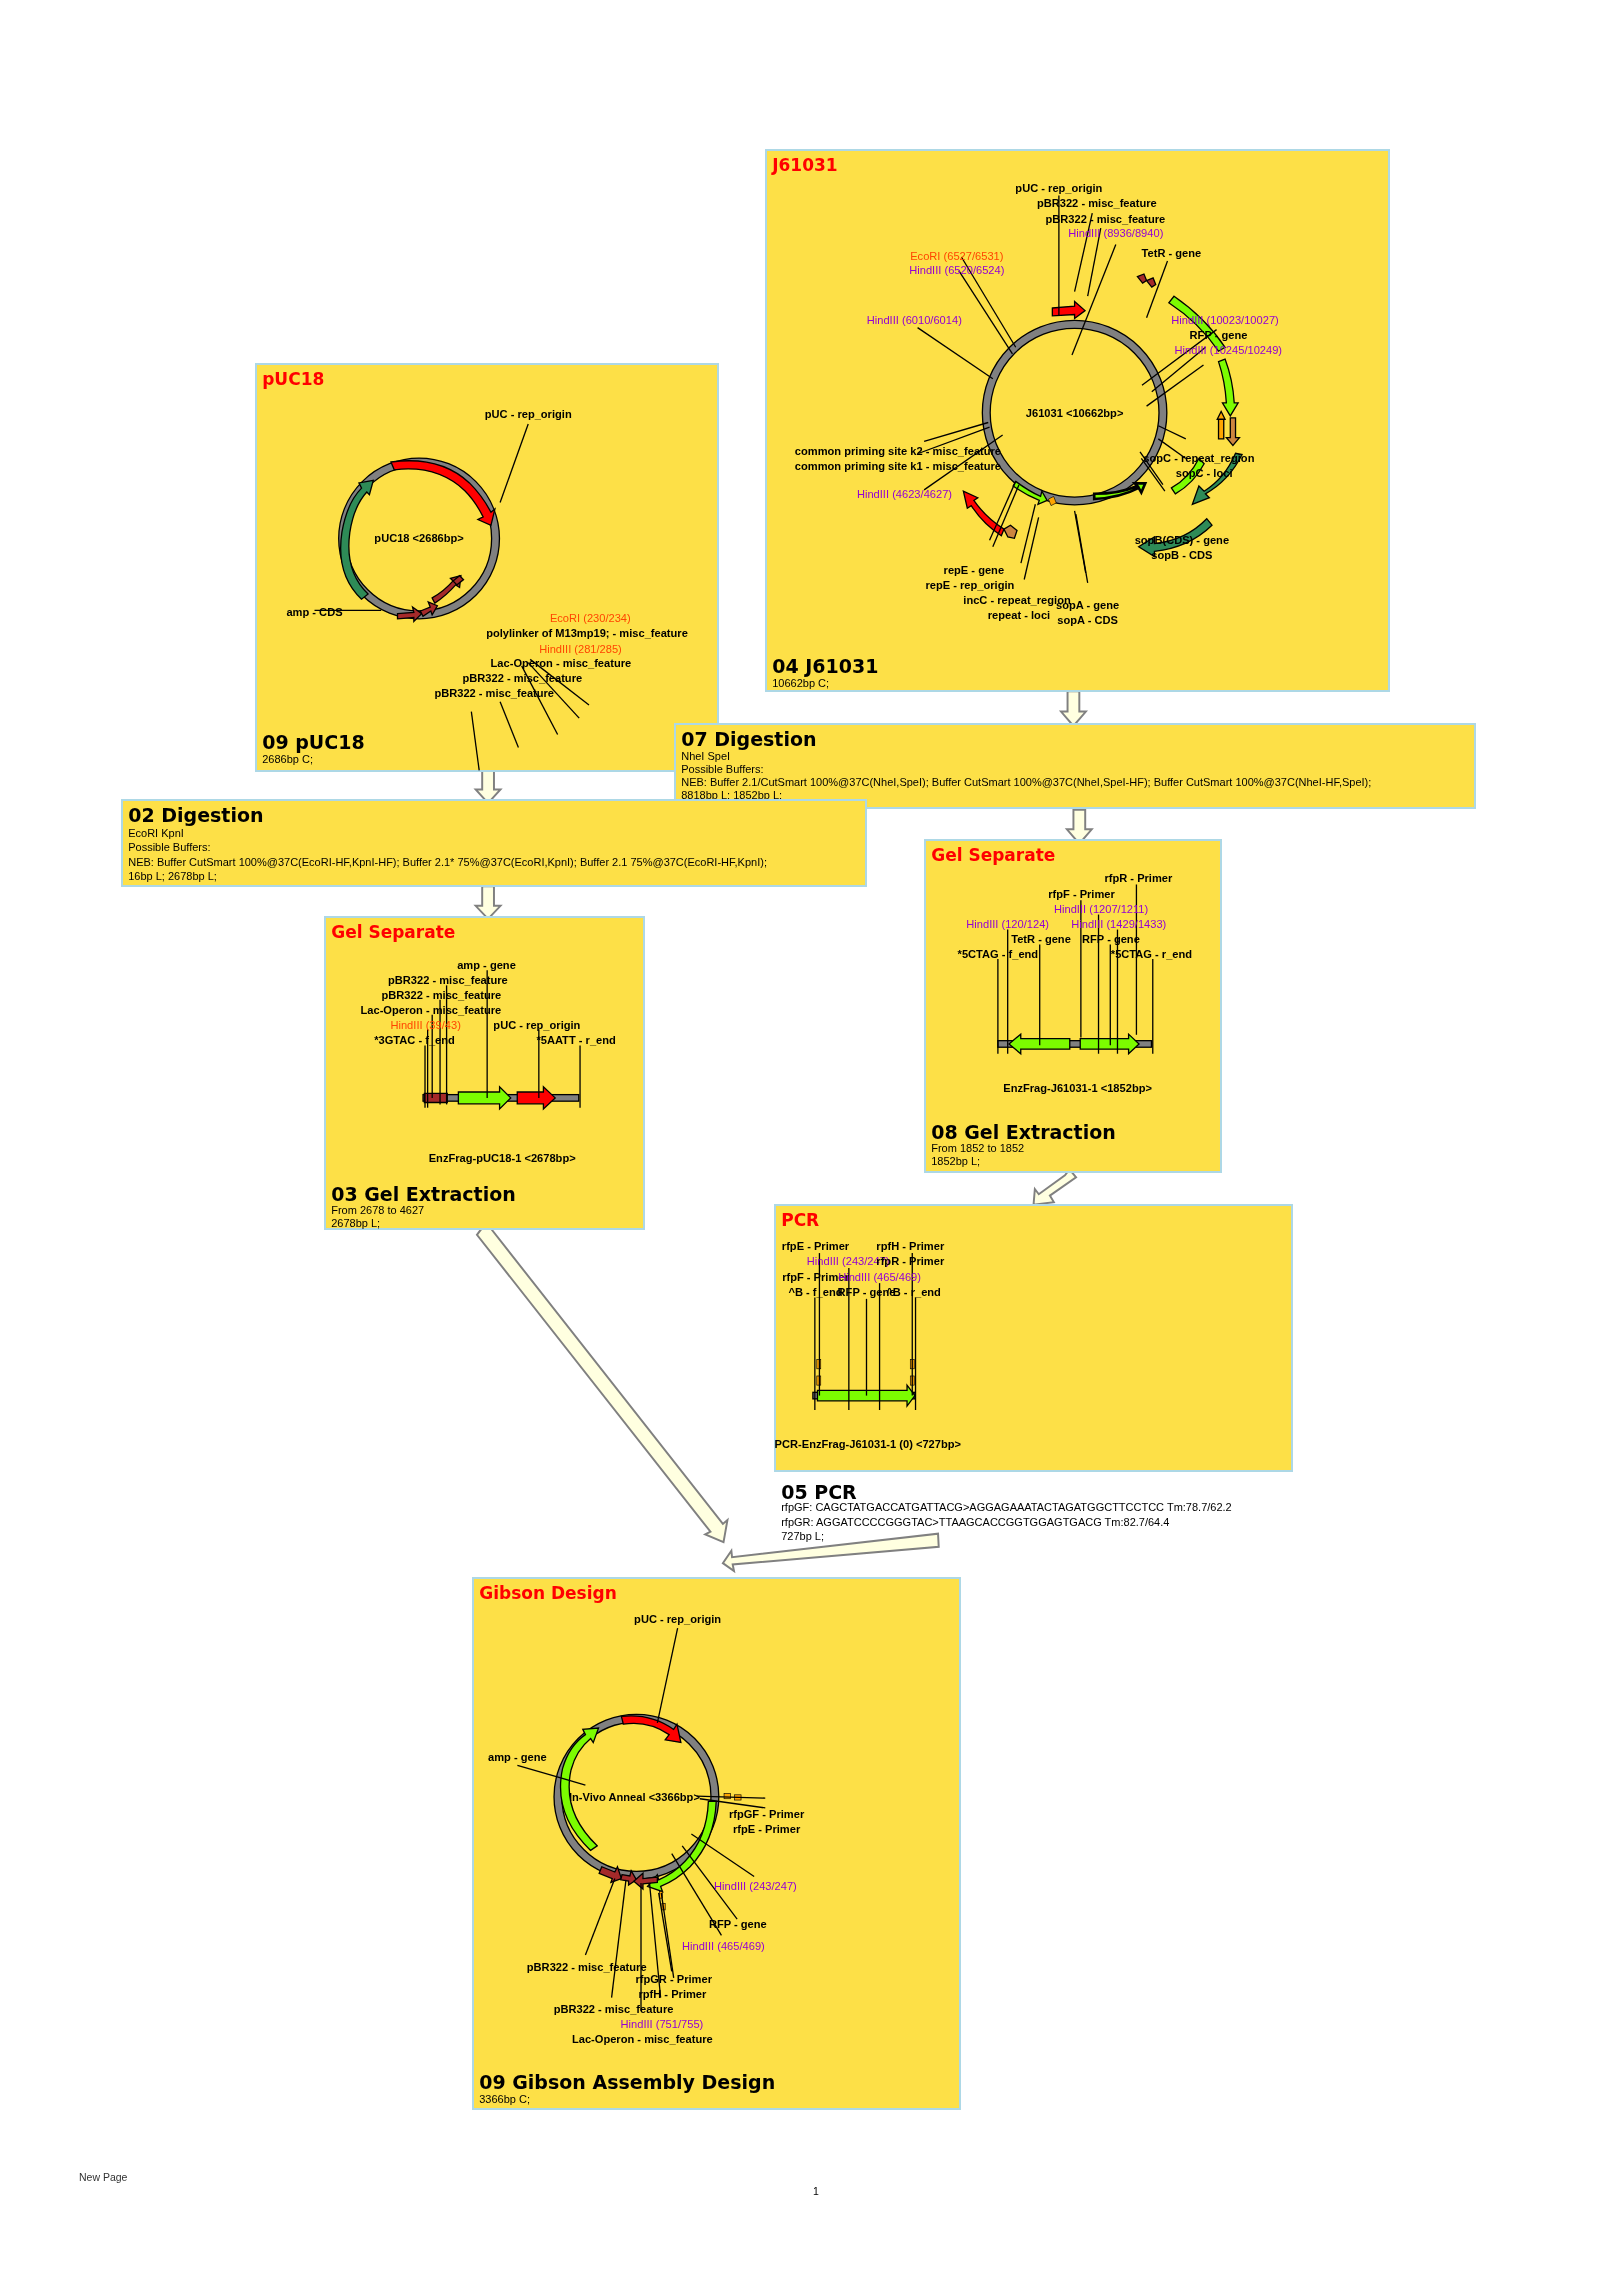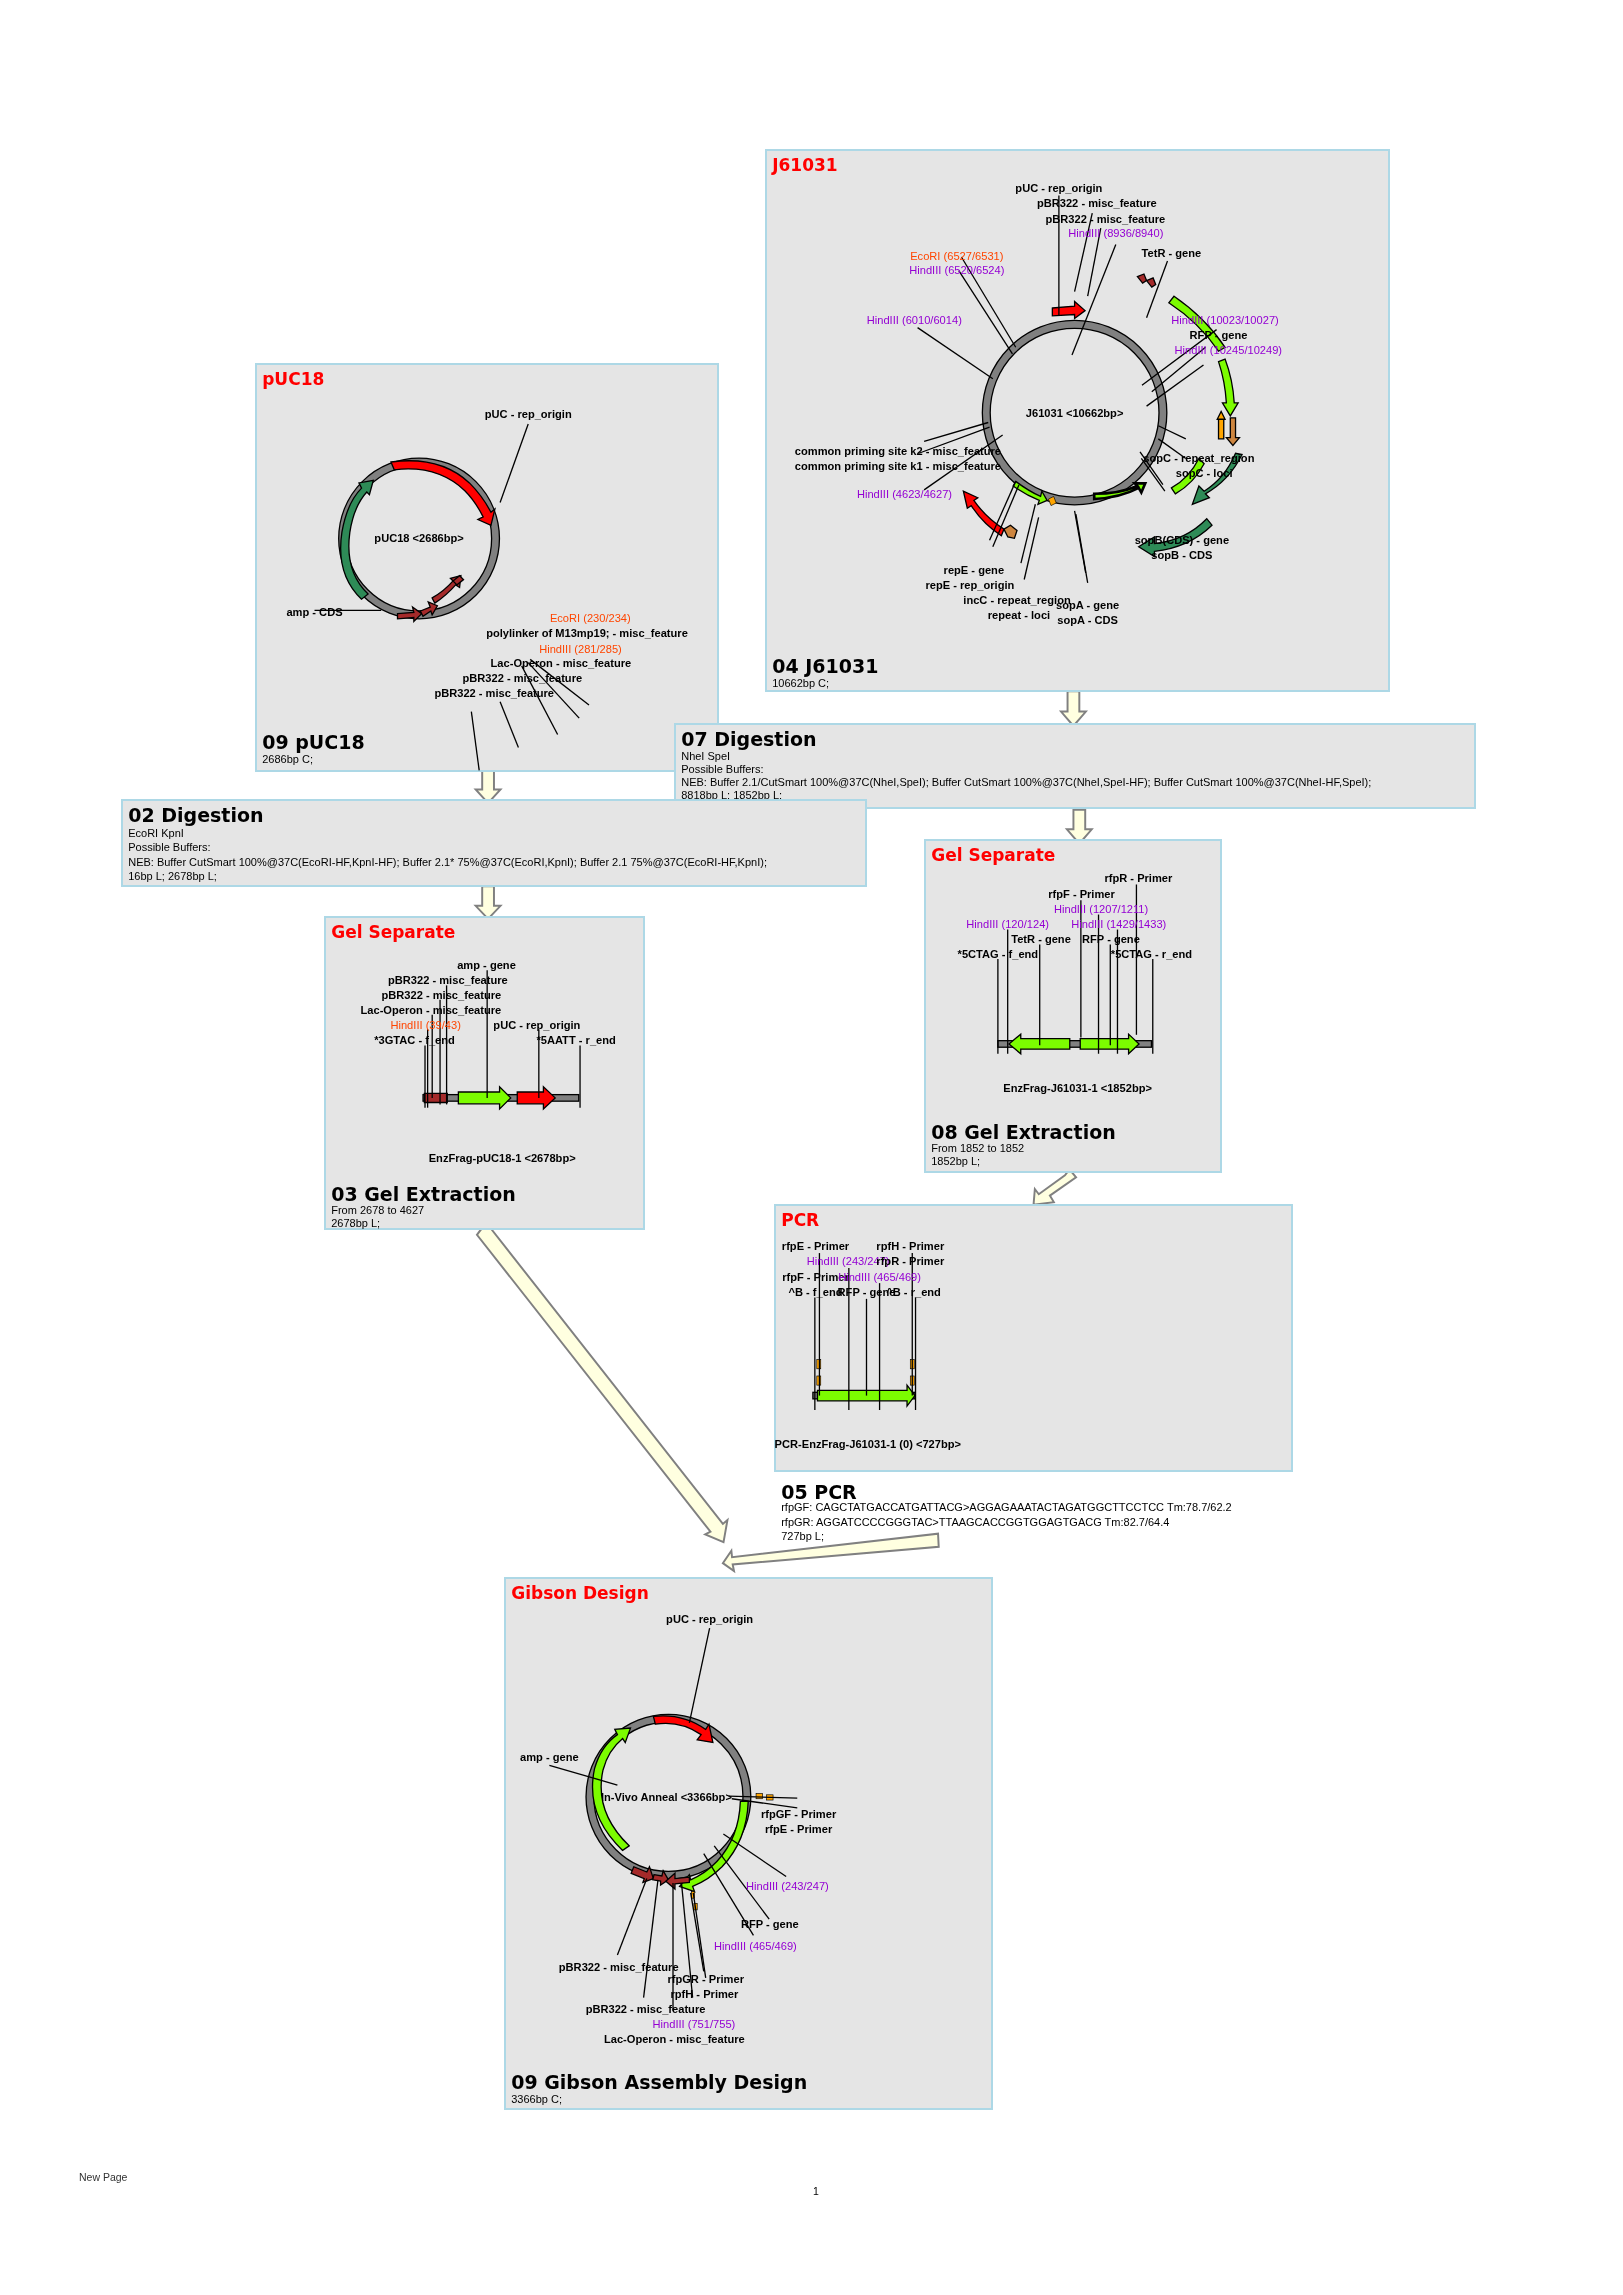--- a/index.html
+++ b/index.html
@@ -1,18 +1,18 @@
 <!DOCTYPE html>
 <html style="font-size:10.5px"><head>
 <meta charset="utf-8">
 <style>
   html, body { margin: 0; padding: 0; background: #ffffff; }
   body { width: 1623px; height: 2295px; position: relative; overflow: hidden;
          font-family: "Liberation Sans", sans-serif; color: #000; }
-  .box { position: absolute; border: 2px solid #add8e6; background: #e5e5e5; box-sizing: border-box; }
+  .box { position: absolute; border: 2px solid #add8e6; background: #fde047; box-sizing: border-box; }
   .box-title-red { position: absolute; left: 5.2px; top: 3.9px; color: #ff0000; font-weight: bold;
                    font-family: "DejaVu Sans", sans-serif; font-size: 17px; }
   .step-title { position: absolute; left: 5.2px; font-family: "DejaVu Sans", sans-serif;
                 font-weight: bold; font-size: 19px; }
   .step-text { position: absolute; left: 5.2px; font-size: 11px; line-height: 14.4px; white-space: nowrap; }
   svg.map { position: absolute; left: 0; top: 0; overflow: visible; }
   .lbl { font-family: "Liberation Sans", sans-serif; font-size: 17px; font-weight: bold; fill: #000; }
   .lbl-site-purple { font-family: "Liberation Sans", sans-serif; font-size: 17px; fill: #9400d3; }
   .lbl-site-orange { font-family: "Liberation Sans", sans-serif; font-size: 17px; fill: #ff4500; }
   .lbl-center { font-family: "Liberation Sans", sans-serif; font-size: 17px; font-weight: bold; fill: #000; }
@@ -264,21 +264,21 @@
     <text class="lbl" x="205" y="91" text-anchor="middle">rfpR - Primer</text>
     <text class="lbl" x="210" y="137" text-anchor="middle">^B - r_end</text>
     <text class="lbl-center" x="140" y="370" text-anchor="middle">PCR-EnzFrag-J61031-1 (0) &lt;727bp&gt;</text>
   </svg>
   <div class="step-title" style="top:275px;">05 PCR</div>
   <div class="step-text" style="top:294px;">rfpGF: CAGCTATGACCATGATTACG&gt;AGGAGAAATACTAGATGGCTTCCTCC Tm:78.7/62.2</div>
   <div class="step-text" style="top:309px;">rfpGR: AGGATCCCCGGGTAC&gt;TTAAGCACCGGTGGAGTGACG Tm:82.7/64.4</div>
   <div class="step-text" style="top:323px;">727bp L;</div>
 </div>
 
-<div class="box" style="left:504px; top:1577px; width:489px; height:533px;">
+<div class="box" style="left:472px; top:1577px; width:489px; height:533px;">
   <div class="box-title-red">Gibson Design</div>
   <svg class="map" width="489" height="533" viewBox="0 0 747 815">
     <circle cx="248" cy="333" r="120" fill="none" stroke="#000" stroke-width="14"></circle>
     <circle cx="248" cy="333" r="120" fill="none" stroke="#808080" stroke-width="10"></circle>
     <text class="lbl-center" x="245" y="339" text-anchor="middle">In-Vivo Anneal &lt;3366bp&gt;</text>
     <path d="M225,210 Q270,205 305,230 L310,222 L316,250 L292,246 L298,238 Q266,216 228,222 Z" fill="#ff0000" stroke="#000" stroke-width="2"></path>
     <path d="M178,415 Q120,360 135,290 Q145,255 170,238 L166,230 L190,228 L182,250 L178,244 Q156,262 148,292 Q134,356 188,408 Z" fill="#7cfc00" stroke="#000" stroke-width="2"></path>
     <path d="M370,340 Q368,400 330,440 Q310,460 285,470 L288,478 L265,470 L280,452 L282,460 Q305,450 322,432 Q356,396 358,340 Z" fill="#7cfc00" stroke="#000" stroke-width="2"></path>
     <path d="M195,440 l20,8 l4,-8 l6,18 l-16,6 l2,-6 l-20,-8 z" fill="#a52a2a" stroke="#000" stroke-width="2"></path>
     <path d="M226,452 l12,2 l2,-8 l8,14 l-12,8 l0,-6 l-12,-2 z" fill="#a52a2a" stroke="#000" stroke-width="2"></path>

